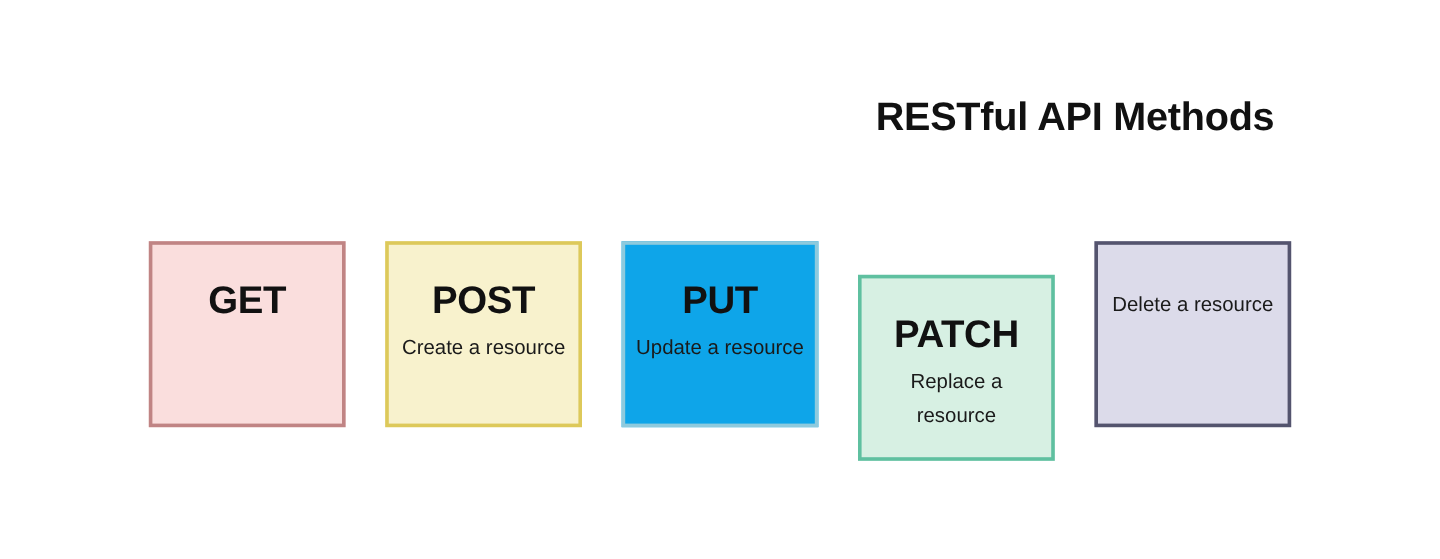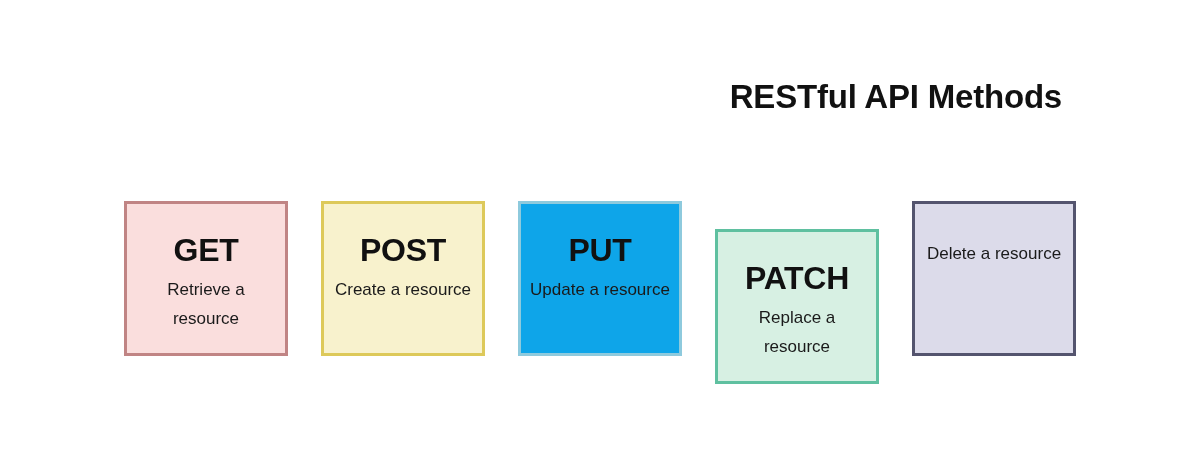--- a/index.html
+++ b/index.html
@@ -76,21 +76,20 @@
 <body style="background: rgb(255, 255, 255);">
 
 <div class="page" style="background: rgb(255, 255, 255);">
 
   <div class="diagram-title" style="color: rgb(17, 17, 17);">RESTful API Methods</div>
 
   <div class="cards-row">
 
     <div class="method-card" style="background: rgb(250, 222, 221); border-color: rgb(192, 132, 132);">
       <div class="method-name">GET</div>
-      <div class="method-desc">Retrieve a resource</div>
     </div>
 
     <div class="method-card" style="background: rgb(248, 242, 205); border-color: rgb(221, 201, 90);">
       <div class="method-name">POST</div>
       <div class="method-desc">Create a resource</div>
     </div>
 
     <div class="method-card" style="background: #0ea5e9; border-color: rgb(142, 202, 221);">
       <div class="method-name">PUT</div>
       <div class="method-desc">Update a resource</div>

